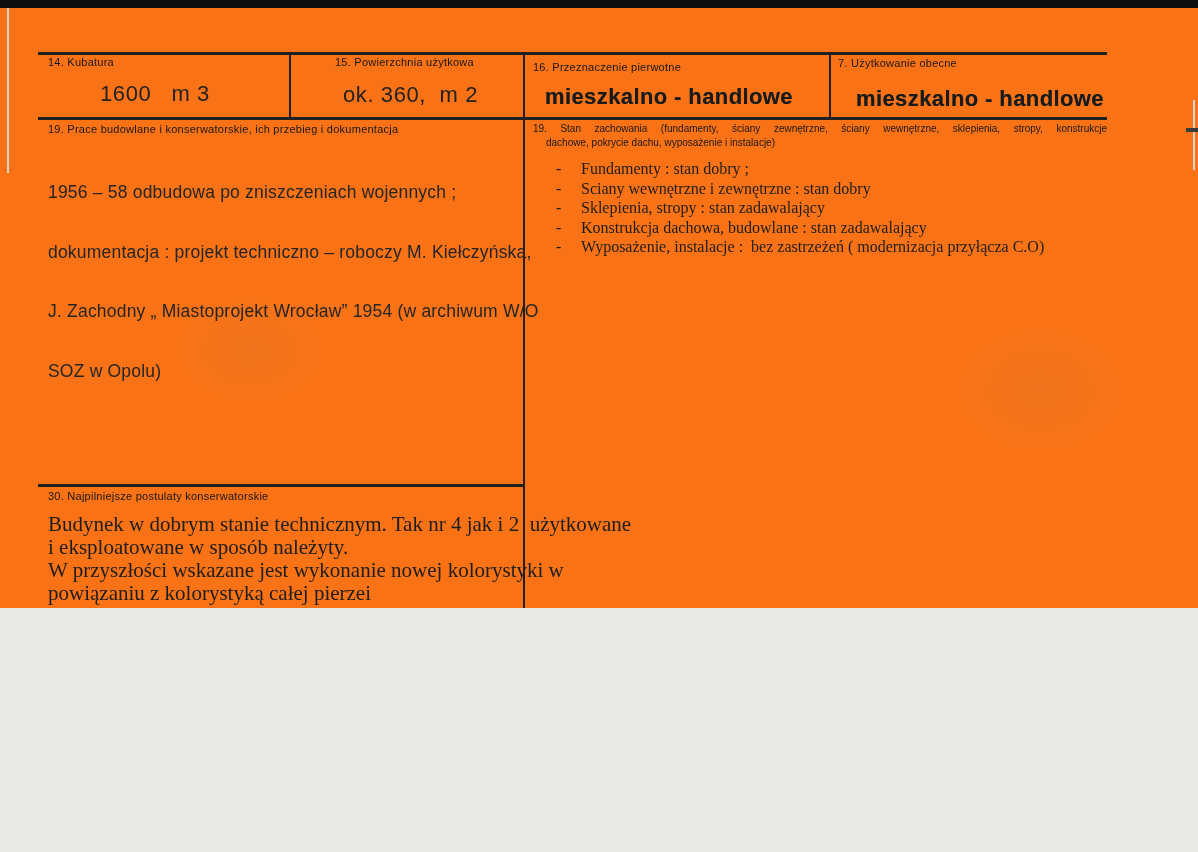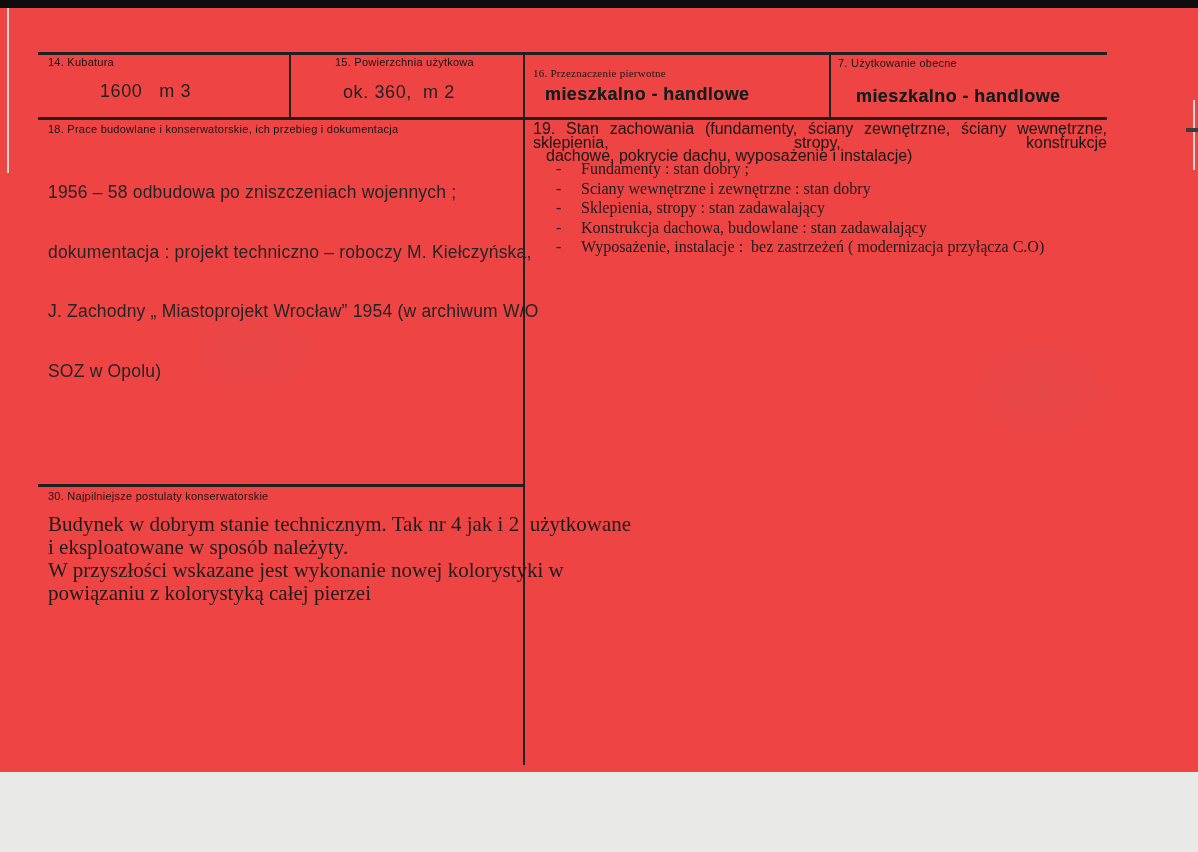--- a/index.html
+++ b/index.html
@@ -1,48 +1,48 @@
 <!DOCTYPE html>
 <html><head>
 <meta charset="utf-8">
 <style>
   * { margin:0; padding:0; box-sizing:border-box; }
   html,body { width:1198px; height:852px; }
   body { background:#e9e9e7; font-family:"Liberation Sans", sans-serif; }
   .page {
-    position:relative; width:1198px; height:772px;
-    background:#ef4444; overflow:hidden;
+    position:relative; width:1198px; height:608px;
+    background:#f97316; overflow:hidden;
     color:#1e1e1e;
   }
   
   .bar { position:absolute; background:#0d0d0d; }
   .bar.top { left:0; top:0; width:1198px; height:8px; }
   .bar.bottom { left:85px; top:845px; width:1038px; height:7px; border-radius:3px 4px 3px 4px; }
   .streak { position:absolute; background:#d4d4d1; }
   
   .rule { position:absolute; background:#202020; }
   .rule.h { height:3px; }
   .rule.v { width:2px; }
   
   .lbl {
     position:absolute; font-size:11px; letter-spacing:0.25px;
     color:#171717; white-space:pre;
   }
   
   .val {
-    position:absolute; font-size:18px; color:#222; white-space:pre; letter-spacing:0.6px;
+    position:absolute; font-size:22px; color:#222; white-space:pre; letter-spacing:0.6px;
   }
   .val.bold { font-weight:bold; letter-spacing:0.4px; color:#1a1a1a; text-shadow:0 0 0.5px #444; }
   
   .s18-body { position:absolute; left:48px; top:145px; font-size:17.5px; line-height:23.5px;
     color:#252525; letter-spacing:0.2px; }
   .s18-body div { white-space:pre;margin-top:36px; }
   
   .s19-label { position:absolute; left:533px; top:122px; width:574px;
-    font-size:16px; line-height:13.5px; color:#171717; }
+    font-size:10px; line-height:13.5px; color:#171717; }
   .s19-l1 { text-align:justify; text-align-last:justify; }
   .s19-l2 { padding-left:13px; }
   
   .s19-list { position:absolute; left:556px; top:159px; font-family:"Liberation Serif", serif;
     font-size:16px; line-height:19.5px; color:#1d1d1d; }
   .s19-row { display:flex; white-space:pre; }
   .s19-dash { width:25px; }
   
   .s20-body { position:absolute; left:48px; top:513px; font-family:"Liberation Serif", serif;
     font-size:21px; line-height:23px; color:#1d1d1d; }
@@ -71,27 +71,27 @@
   <div class="rule v" style="left:289px; top:52px; height:66px;"></div>
   <div class="rule v" style="left:523px; top:52px; height:713px;"></div>
   <div class="rule v" style="left:829px; top:52px; height:68px;"></div>
 
   <div class="lbl" style="left:48px; top:56px;">14. Kubatura</div>
   <div class="val" style="left:100px; top:81px;">1600   m 3</div>
 
   <div class="lbl" style="left:296px; top:56px;margin-left:39px;">15. Powierzchnia użytkowa</div>
   <div class="val" style="left:343px; top:82px;">ok. 360,  m 2</div>
 
-  <div class="lbl" style="left:533px; top:67px;font-family:Liberation Serif, serif;">16. Przeznaczenie pierwotne</div>
+  <div class="lbl" style="left:533px; top:61px;">16. Przeznaczenie pierwotne</div>
   <div class="val bold" style="left:545px; top:84px;">mieszkalno - handlowe</div>
 
   <div class="lbl" style="left:838px; top:57px;">7. Użytkowanie obecne</div>
   <div class="val bold" style="left:856px; top:86px;">mieszkalno - handlowe</div>
 
-  <div class="lbl" style="left:48px; top:123px;">18. Prace budowlane i konserwatorskie, ich przebieg i dokumentacja</div>
+  <div class="lbl" style="left:48px; top:123px;">19. Prace budowlane i konserwatorskie, ich przebieg i dokumentacja</div>
   <div class="s18-body">
     <div>1956 – 58 odbudowa po zniszczeniach wojennych ;</div>
     <div>dokumentacja : projekt techniczno – roboczy M. Kiełczyńska,</div>
     <div>J. Zachodny „ Miastoprojekt Wrocław” 1954 (w archiwum W/O</div>
     <div>SOZ w Opolu)</div>
   </div>
 
   <div class="s19-label">
     <div class="s19-l1">19. Stan zachowania (fundamenty, ściany zewnętrzne, ściany wewnętrzne, sklepienia, stropy, konstrukcje</div>
     <div class="s19-l2">dachowe, pokrycie dachu, wyposażenie i instalacje)</div>

